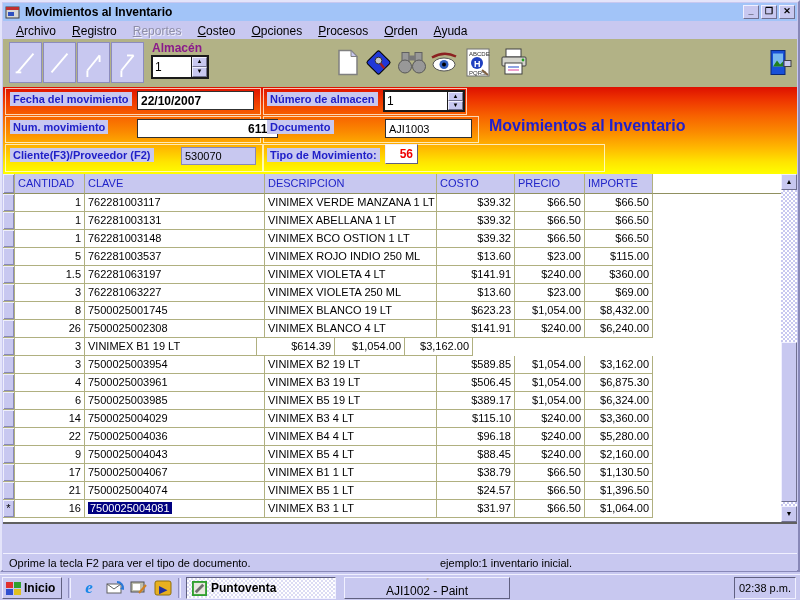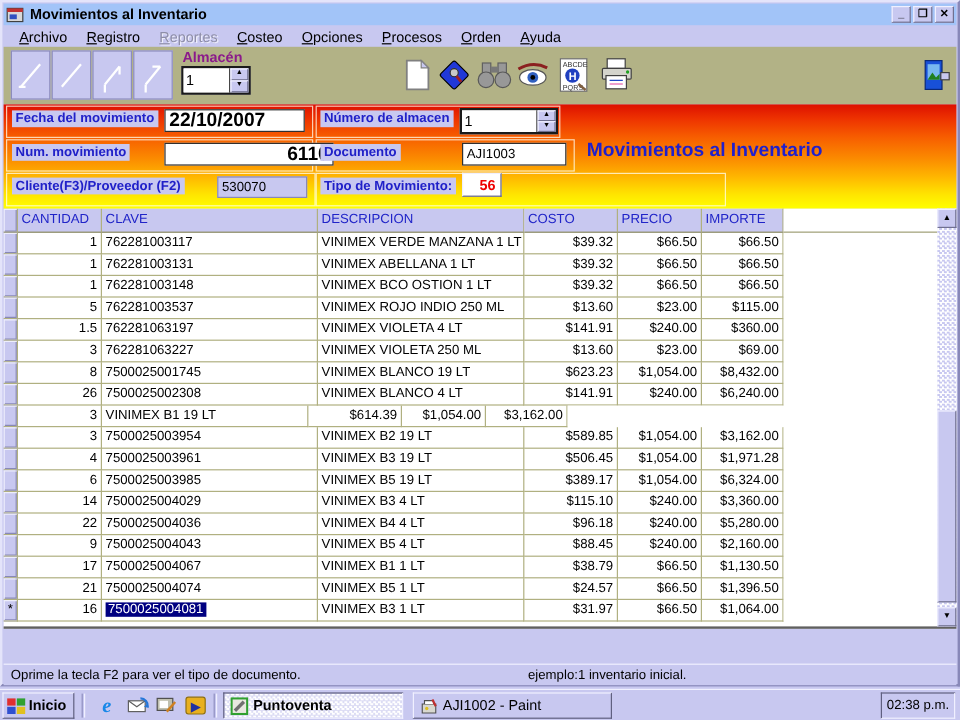--- a/index.html
+++ b/index.html
@@ -36,21 +36,21 @@
   .spin-arrows { width:16px; display:flex; flex-direction:column; border-left:1px solid #1a1a1a; }
   .spin-arrows div { flex:1; background:#c8c8f0; border:1px solid; border-color:#f0f0ff #707090 #707090 #f0f0ff;
                      font-size:6px; line-height:7px; text-align:center; color:#000; }
 
   
   .formarea { position:absolute; left:1px; top:85px; right:1px; height:87px;
               background:linear-gradient(180deg,#dd1000 0%,#ee3300 14%,#f75f00 32%,#fb8b00 52%,#ffb800 70%,#ffe400 86%,#ffff00 100%); }
   .gbox { position:absolute; border:1px solid rgba(255,255,240,0.75); }
   .flabel { position:absolute; background:#c8c8f0; color:#2020c8; font-weight:bold; font-size:11px; padding:1px 3px; white-space:nowrap; }
   .finput { position:absolute; background:#fff; border:1px solid #303030; font-family:"Liberation Sans",sans-serif;
-            font-size:16px; padding:0 3px; outline:none; }
+            font-size:12px; padding:0 3px; outline:none; }
   .panel-title { position:absolute; left:486px; top:30px; color:#2020cc; font-weight:bold; font-size:16px; }
   .tipo-code { position:absolute; background:#fff; border:1px solid; border-color:#f0f0ff #606080 #606080 #f0f0ff;
                color:#ee0000; font-weight:bold; font-size:12px; text-align:right; padding:2px 4px; }
   .tipo-desc { position:absolute; background:#c8c8f0; color:#2020c8; font-weight:bold; font-size:12px; padding:1px 4px;margin-top:32px; }
 
   
   .grid { position:absolute; left:1px; top:172px; right:1px; height:350px; background:#fff; border-bottom:2px solid #606060; }
   .thead, .trow { display:flex; }
   .thead { height:20px; }
   .trow { height:18px; }
@@ -395,21 +395,21 @@
           <div class="cell c-fill"></div>
         </div>
 
         <div class="trow">
           <div class="cell c-sel"></div>
           <div class="cell c-cant">4</div>
           <div class="cell c-clave"><span class="clave-text">7500025003961</span></div>
           <div class="cell c-desc">VINIMEX B3 19 LT</div>
           <div class="cell c-costo">$506.45</div>
           <div class="cell c-precio">$1,054.00</div>
-          <div class="cell c-imp">$1,971.28</div>
+          <div class="cell c-imp">$6,875.30</div>
           <div class="cell c-fill"></div>
         </div>
 
         <div class="trow">
           <div class="cell c-sel"></div>
           <div class="cell c-cant">6</div>
           <div class="cell c-clave"><span class="clave-text">7500025003985</span></div>
           <div class="cell c-desc">VINIMEX B5 19 LT</div>
           <div class="cell c-costo">$389.17</div>
           <div class="cell c-precio">$1,054.00</div>
@@ -535,21 +535,21 @@
   </div>
   <div class="tb-divider" style="left:178px"></div>
 
   <div class="task-btn tb-sunken" style="left:186px; width:150px;">
     <svg viewBox="0 0 16 16" width="15" height="15">
         <rect x="1" y="1" width="14" height="14" fill="#e8e8e0" stroke="#30a030" stroke-width="2"></rect>
         <line x1="4" y1="12" x2="12" y2="4" stroke="#707070" stroke-width="3"></line>
       </svg>
     <span class="bold">Puntoventa</span>
   </div>
-  <div class="task-btn tb-raised" style="left:344px; width:166px;">
+  <div class="task-btn tb-raised" style="left:344px; width:166px;flex-direction:column;">
     <svg viewBox="0 0 16 16" width="15" height="15">
         <path d="M2 6 h12 v8 h-12 z" fill="#d8d8d0" stroke="#505050"></path>
         <path d="M4 6 v-3 h8 v3" fill="#fff" stroke="#505050"></path>
         <line x1="11" y1="2" x2="14" y2="8" stroke="#c03030" stroke-width="2"></line>
         <circle cx="6" cy="10" r="1.5" fill="#e0c020"></circle>
       </svg>
     <span>AJI1002 - Paint</span>
   </div>
 
   <div class="clock">02:38 p.m.</div>

